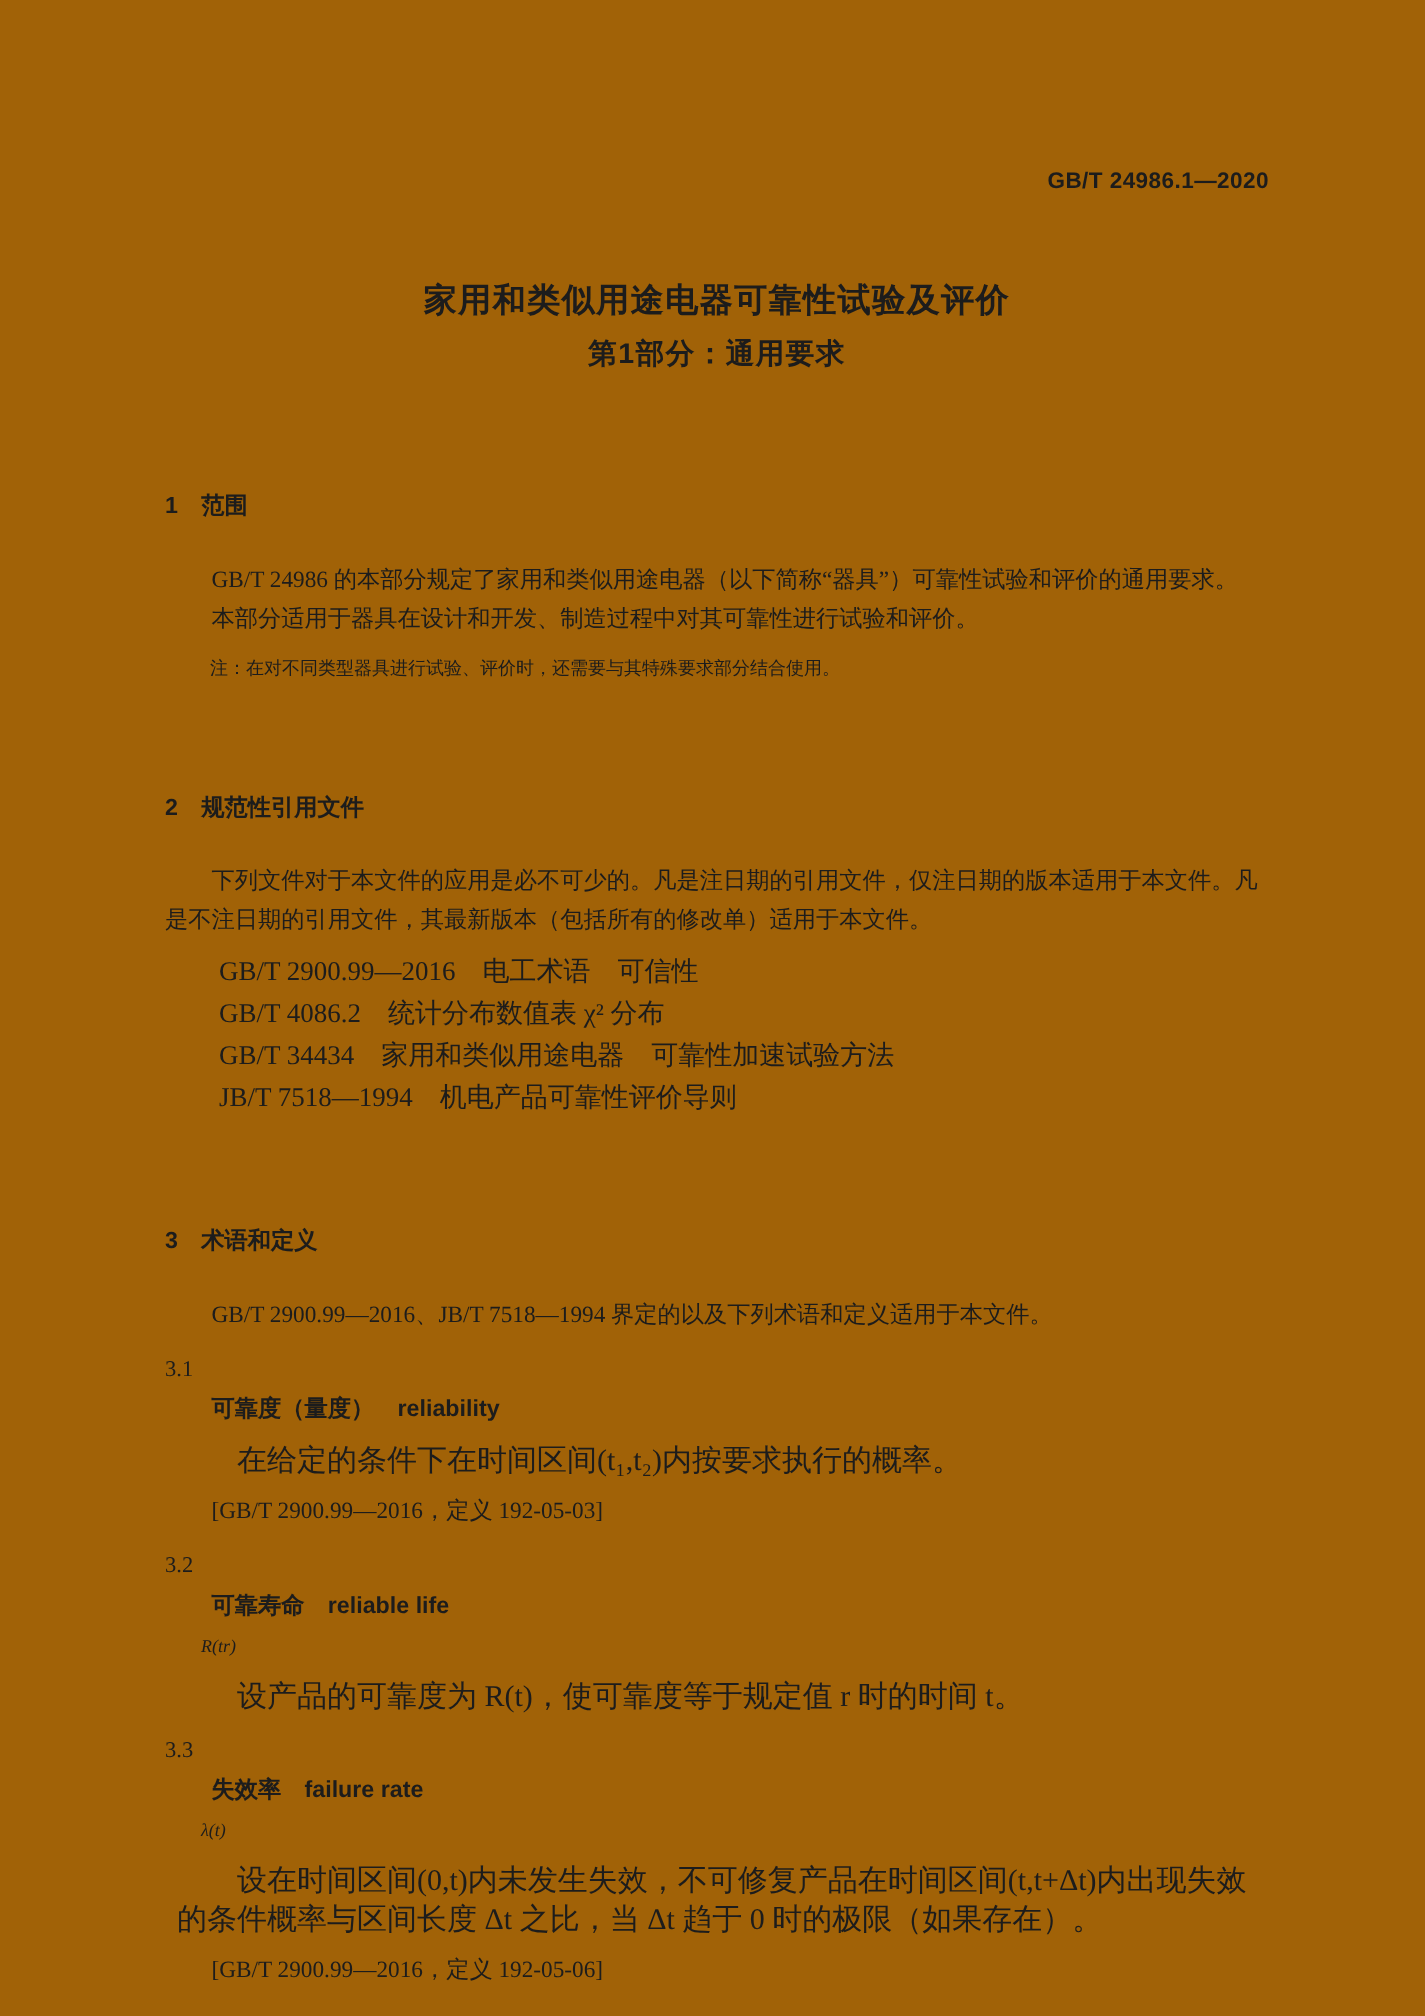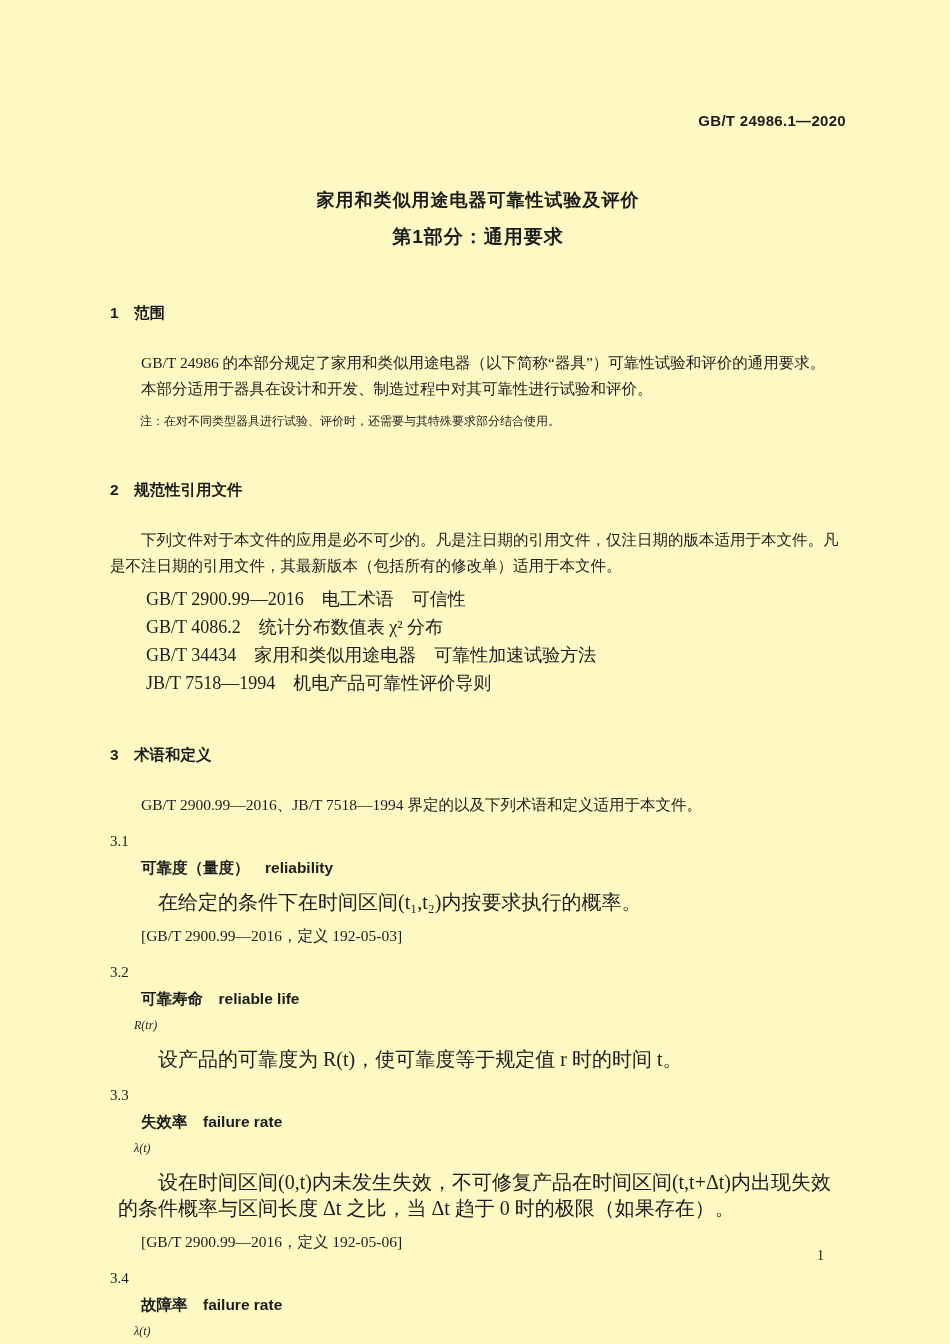--- a/index.html
+++ b/index.html
@@ -10,39 +10,39 @@
     font-family: "Liberation Serif", "DejaVu Serif", serif;
     color: #1c1c1c;
   }
   .page {
     position: relative;
     width: 950px;
     height: 1344px;
     box-sizing: border-box;
     padding: 112px 104px 0 110px;
     overflow: hidden;
-    background: #fef9c3;
+    background: #a16207;
   }
   .doc-number {
     text-align: right;
     font-family: "Liberation Sans", sans-serif;
     font-weight: 700;
     font-size: 15px;
     letter-spacing: 0.3px;
   }
   .doc-title {
     margin-top: 52px;
     text-align: center;
     font-family: "Liberation Sans", sans-serif;
     font-weight: 700;
   }
-  .doc-title .t1 { display: block; font-size: 18px; line-height: 38px; letter-spacing: 1px; }
+  .doc-title .t1 { display: block; font-size: 22px; line-height: 38px; letter-spacing: 1px; }
   .doc-title .t2 { display: block; font-size: 19px; line-height: 36px; letter-spacing: 1px; }
   .clause-heading {
-    margin: 48px 0 26px 0;
+    margin: 72px 0 26px 0;
     font-family: "Liberation Sans", sans-serif;
     font-weight: 700;
     font-size: 15.5px;
   }
   p.body-para {
     margin: 0;
     font-size: 15.5px;
     line-height: 26px;
     text-indent: 2em;
   }

